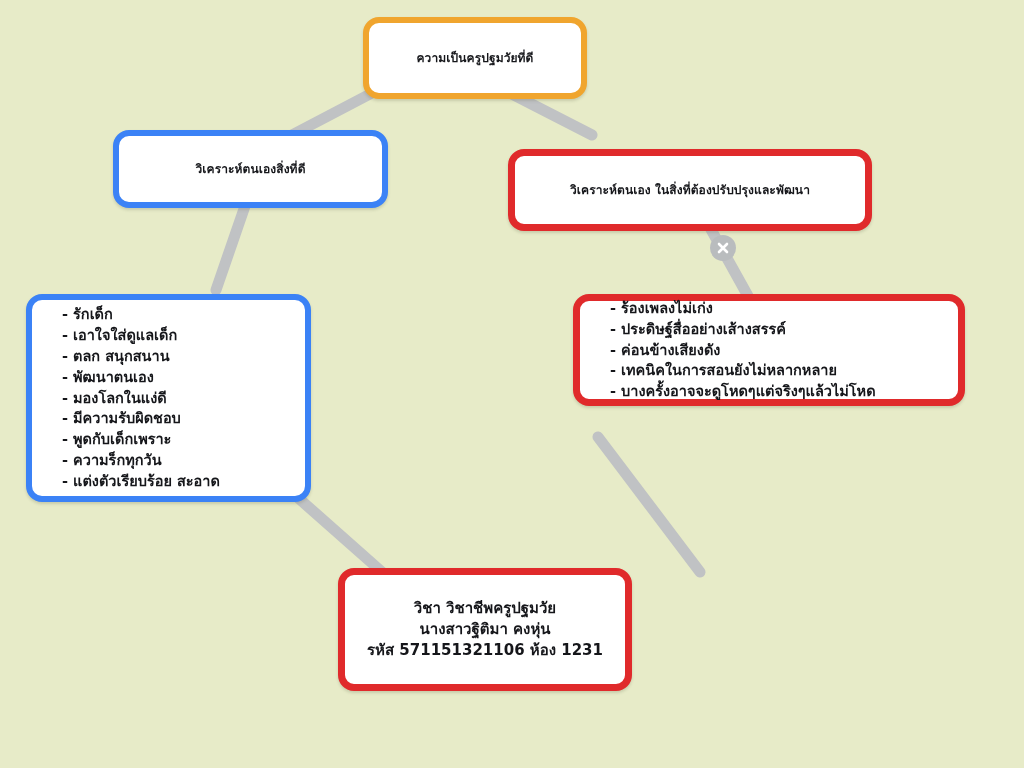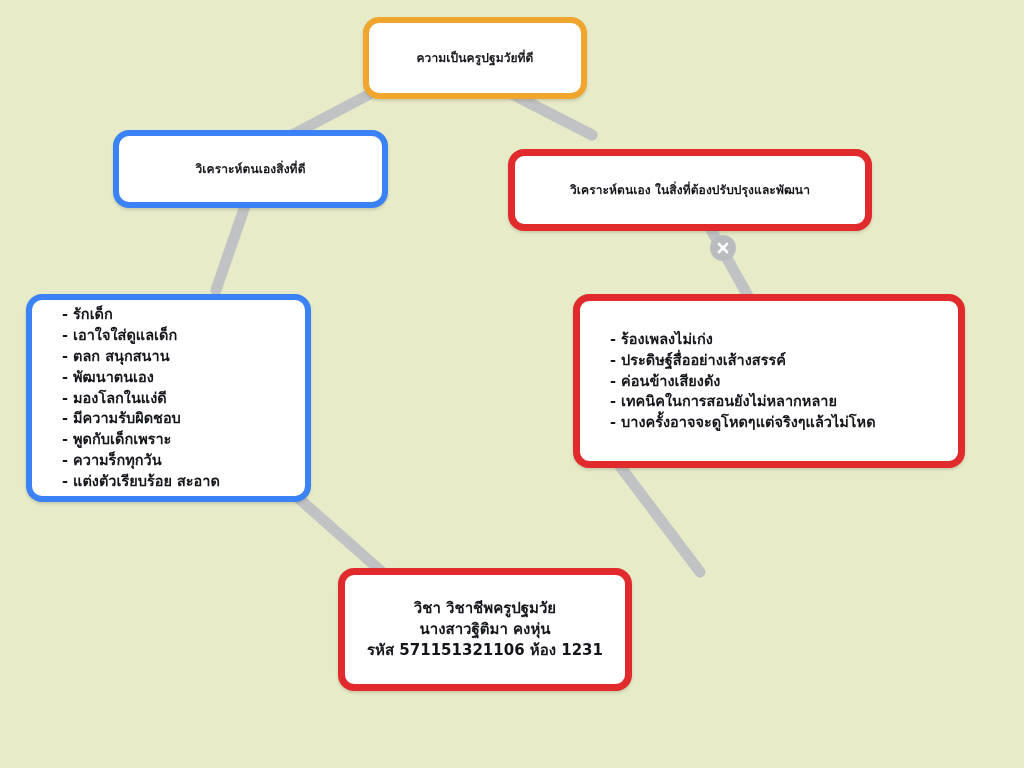--- a/index.html
+++ b/index.html
@@ -82,21 +82,21 @@
   .node-lines .ln {
     white-space: nowrap;
     font-weight: bold;
   }
 
   
   #node-root          { left: 363px;  top: 17px;  width: 224px; height: 82px; }
   #node-strengths     { left: 113px;  top: 130px; width: 275px; height: 78px; }
   #node-improvements  { left: 508px;  top: 126px; width: 364px; height: 82px; margin-top: 23px; }
   #node-strength-list { left: 26px;   top: 285px; width: 285px; height: 208px; margin-top: 9px; }
-  #node-improve-list  { left: 573px;  top: 294px; width: 392px; height: 174px; }
+  #node-improve-list  { left: 573px;  top: 294px; width: 392px; height: 112px; }
   #node-footer        { left: 338px;  top: 568px; width: 294px; height: 123px; }
 
   
   .edge-handle {
     position: absolute;
     z-index: 3;
     width: 26px;
     height: 26px;
     margin-left: -13px;
     margin-top: -13px;

